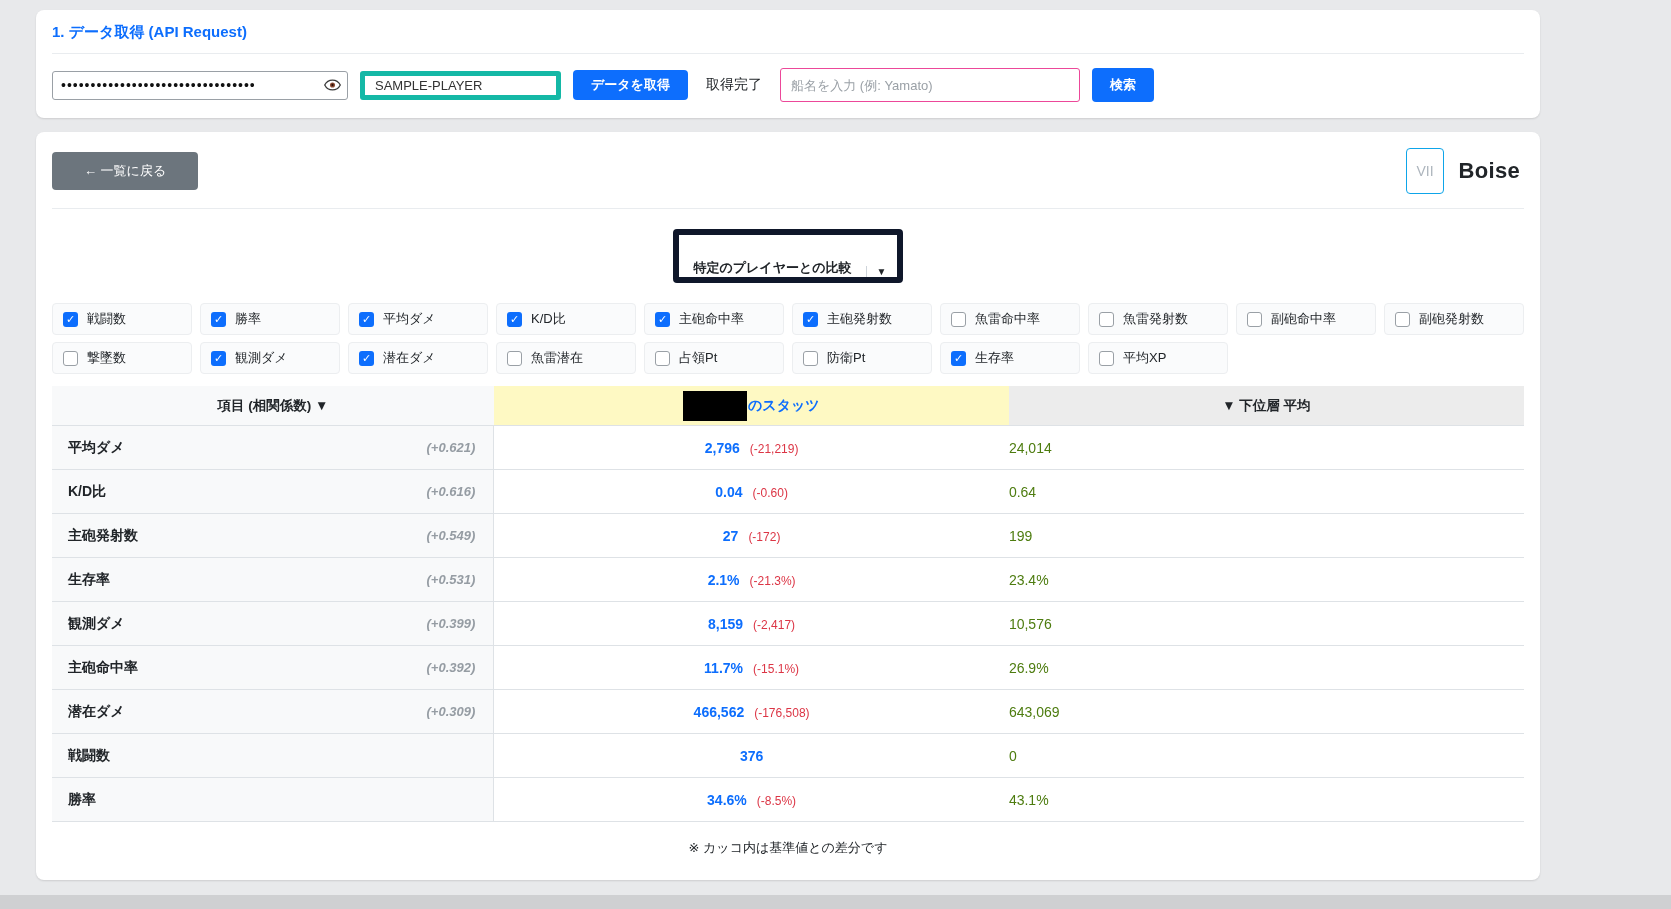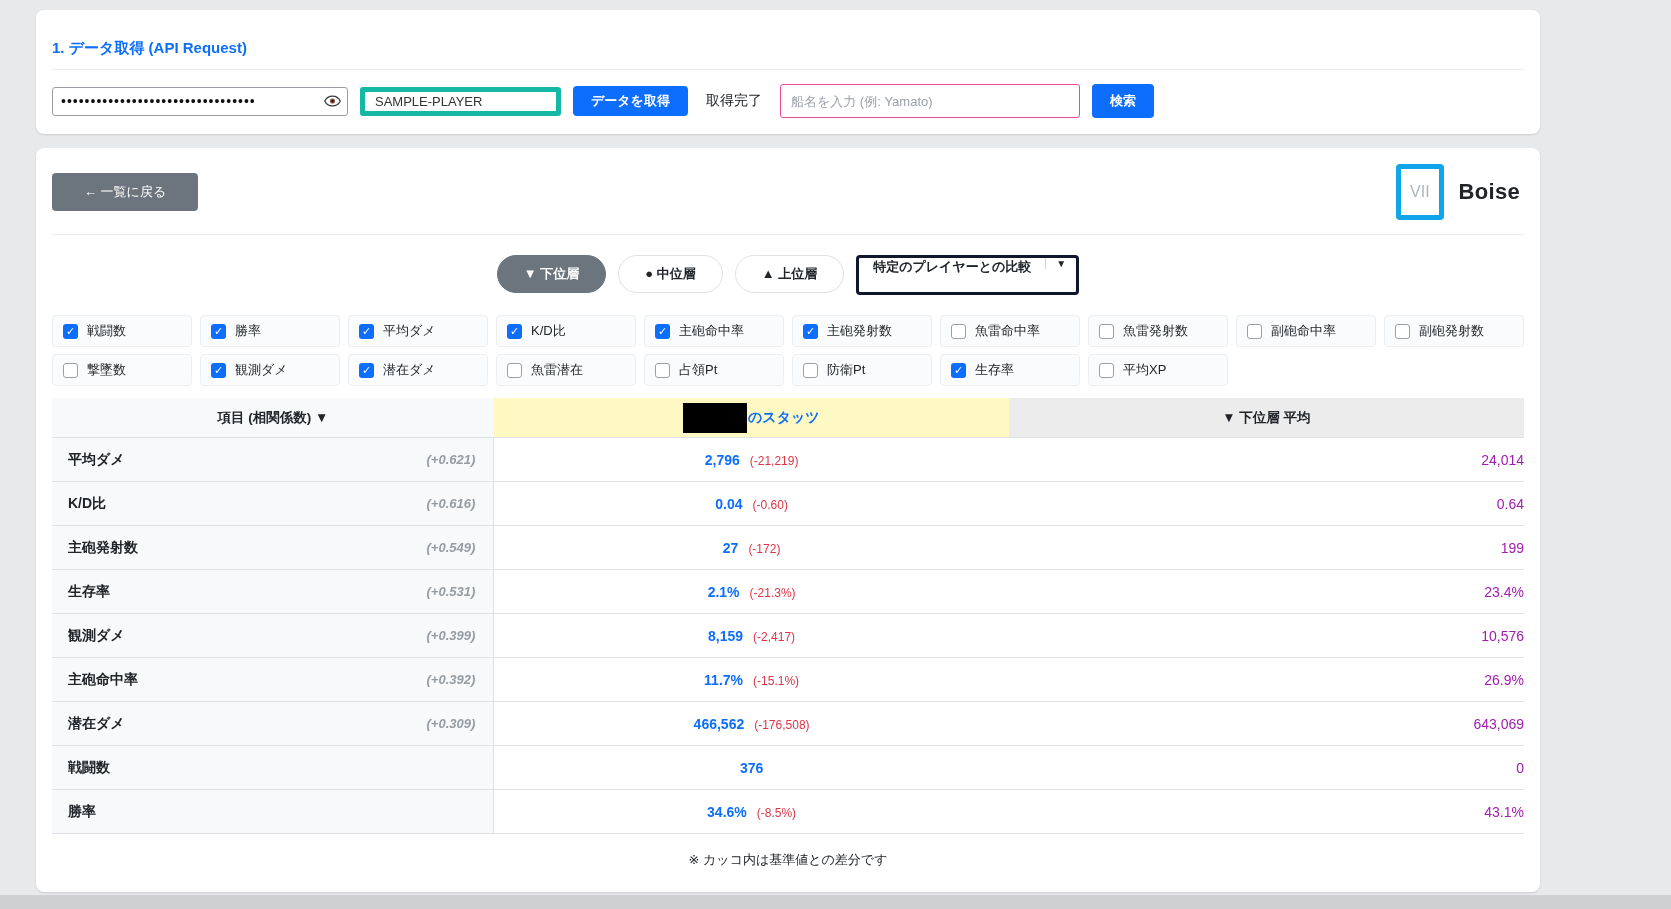--- a/index.html
+++ b/index.html
@@ -7,21 +7,21 @@
     background:#e8e9eb;
     font-family:"Liberation Sans","DejaVu Sans",sans-serif;
     color:#212529;
     width:1671px; height:909px; overflow:hidden; position:relative;
   }
   .page { width:1504px; margin:10px 0 0 36px; }
   .card { background:#fff; border-radius:8px; box-shadow:0 1px 2px rgba(0,0,0,.12); }
 
   
   .card-api { padding:13px 16px 16px; }
-  .api-title { color:#0d6efd; font-size:15px; font-weight:bold; margin:16px 0 11px; }
+  .api-title { color:#0d6efd; font-size:15px; font-weight:bold; margin:0 0 11px; }
   .divider { border:none; border-top:1px solid #e9ecef; margin:0; }
   .api-controls { display:flex; align-items:center; margin-top:14px; }
   .pw-wrap { position:relative; width:296px; flex:0 0 auto; }
   .pw-input { width:100%; height:29px; border:1px solid #9aa0a6; border-radius:3px;
     padding:0 30px 0 8px; font-size:14px; letter-spacing:1px; box-sizing:border-box; color:#111; }
   .eye { position:absolute; right:7px; top:50%; transform:translateY(-50%); display:flex; cursor:pointer; }
   .player-input { width:201px; height:29px; border:5px solid #14b8a6; border-radius:3px;
     margin-left:12px; padding:0 10px; font-size:13px; box-sizing:border-box; color:#333; }
   .btn-primary { background:#0d6efd; color:#fff; border:none; border-radius:4px;
     font-size:13px; font-weight:bold; padding:0 18px; height:30px; margin-left:12px; cursor:pointer;
@@ -31,31 +31,31 @@
     margin-left:12px; padding:0 10px; font-size:13px; box-sizing:border-box; }
   .ship-input::placeholder { color:#9aa0a6; }
   .btn-search { height:34px; }
 
   
   .card-main { margin-top:14px; padding:16px 16px 20px; }
   .topbar { display:flex; justify-content:space-between; align-items:center; }
   .btn-back { background:#6c757d; color:#fff; border:none; border-radius:4px;
     font-size:13px; padding:10px 32px; cursor:pointer; font-family:inherit; }
   .ship-title { display:flex; align-items:center; gap:15px; padding-right:4px; }
-  .tier-badge { border:5px solid #0ea5e9; border-radius:4px; color:#adb5bd; font-size:16px; padding:14px 9px; }
+  .tier-badge { border:1px solid #0ea5e9; border-radius:4px; color:#adb5bd; font-size:14px; padding:14px 9px; }
   .ship-name { font-size:22px; font-weight:bold; color:#212529; letter-spacing:.3px; }
   .topbar-divider { margin:14px 0 20px; }
 
   .tabs-row { display:flex; justify-content:center; align-items:stretch; gap:12px; margin-bottom:20px; }
   .tier-tabs { display:flex; gap:12px; }
   .tab-pill { border-radius:50px; border:1px solid #dee2e6; background:#fff; font-size:13px;
     font-weight:bold; padding:0 26px; height:38px; color:#212529; cursor:pointer; font-family:inherit; }
   .tab-pill.active { background:#6c757d; border-color:#6c757d; color:#fff; }
-  .compare-dd { display:flex; align-items:flex-start; border:3px solid #0f172a; border-radius:4px;
-    background:#fff; height:40px; box-sizing:border-box; cursor:pointer; }
+  .compare-dd { display:flex; align-items:flex-end; border:6px solid #0f172a; border-radius:4px;
+    background:#fff; height:54px; box-sizing:border-box; cursor:pointer; }
   .compare-label { display:flex; align-items:center; padding:0 14px; font-size:13px; font-weight:bold; }
   .compare-caret { display:flex; align-items:center; justify-content:center; width:30px;
     border-left:1px solid #ced4da; font-size:10px; color:#212529; }
 
   .cb-grid { display:grid; grid-template-columns:repeat(10,1fr); gap:7px 8px; margin-bottom:12px; }
   .cb-cell { display:flex; align-items:center; gap:9px; background:#fafbfc; border:1px solid #eceef0;
     border-radius:4px; padding:0 10px; height:30px; font-size:13px; cursor:pointer; overflow:hidden; white-space:nowrap; }
   .cb-box { width:15px; height:15px; border-radius:3px; flex:0 0 auto; box-sizing:border-box; }
   .cb-box.checked { background:#0d6efd; color:#fff; font-size:11px; line-height:15px; text-align:center; font-weight:bold; }
   .cb-box.unchecked { background:#fff; border:1.5px solid #9aa0a6; }
@@ -69,21 +69,21 @@
   .player-suffix { color:#0d6efd; font-weight:bold; font-size:14px; vertical-align:middle; }
   .stats-table tbody td { border-top:1px solid #dee2e6; height:43px; padding:0; }
   .stats-table tbody tr:last-child td { border-bottom:1px solid #dee2e6; }
   .name-cell { background:#f8f9fa; border-right:1px solid #dee2e6; }
   .name-inner { display:flex; justify-content:space-between; align-items:center; padding:0 18px 0 16px; }
   .metric { font-weight:bold; font-size:14px; color:#212529; }
   .corr { color:#959ca3; font-size:13px; font-weight:bold;font-style:italic; }
   .val-cell { text-align:center; }
   .main-val { color:#0d6efd; font-weight:bold; font-size:14px; }
   .diff { color:#dc3545; font-size:12px; margin-left:10px; }
-  .base-cell { text-align:right; font-size:14px; color:#a21caf; }
+  .base-cell { text-align:left; font-size:14px; color:#4d7c0f; }
 
   .footnote { text-align:center; font-size:13px; color:#212529; margin:17px 0 3px; }
 
   .hscroll { position:fixed; left:0; right:0; bottom:0; height:14px; background:#cfd0d2; }
 </style>
 </head>
 <body>
 
 <div class="page">
 
@@ -113,25 +113,20 @@
     <div class="topbar">
       <button class="btn-back">← 一覧に戻る</button>
       <div class="ship-title">
         <span class="tier-badge">VII</span>
         <span class="ship-name">Boise</span>
       </div>
     </div>
     <hr class="divider topbar-divider">
 
     <div class="tabs-row">
-      <div class="tier-tabs">
-          <button class="tab-pill active">▼ 下位層</button>
-          <button class="tab-pill">● 中位層</button>
-          <button class="tab-pill">▲ 上位層</button>
-        </div>
       <div class="compare-dd">
         <span class="compare-label">特定のプレイヤーとの比較</span>
         <span class="compare-caret">▼</span>
       </div>
     </div>
 
     <div class="cb-grid">
         <label class="cb-cell">
           <span class="cb-box checked">✓</span>
           <span>戦闘数</span>

